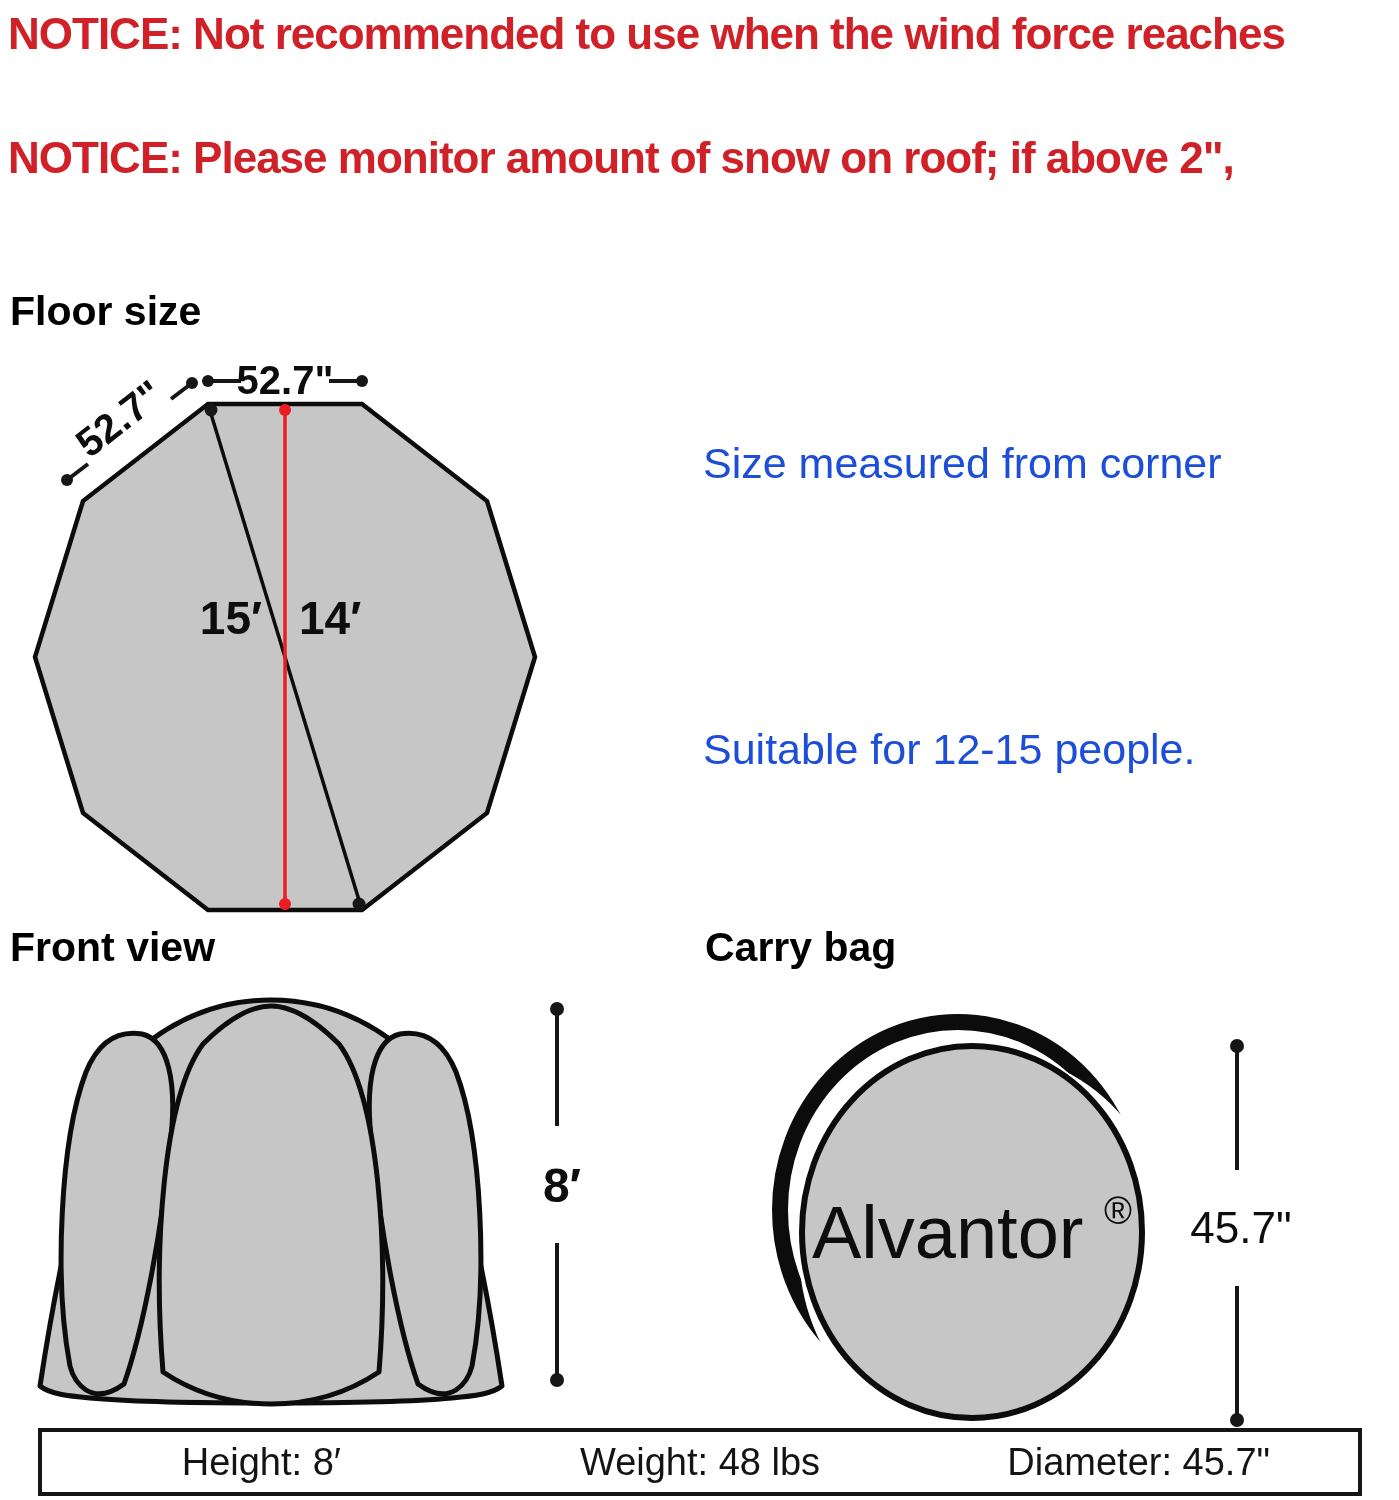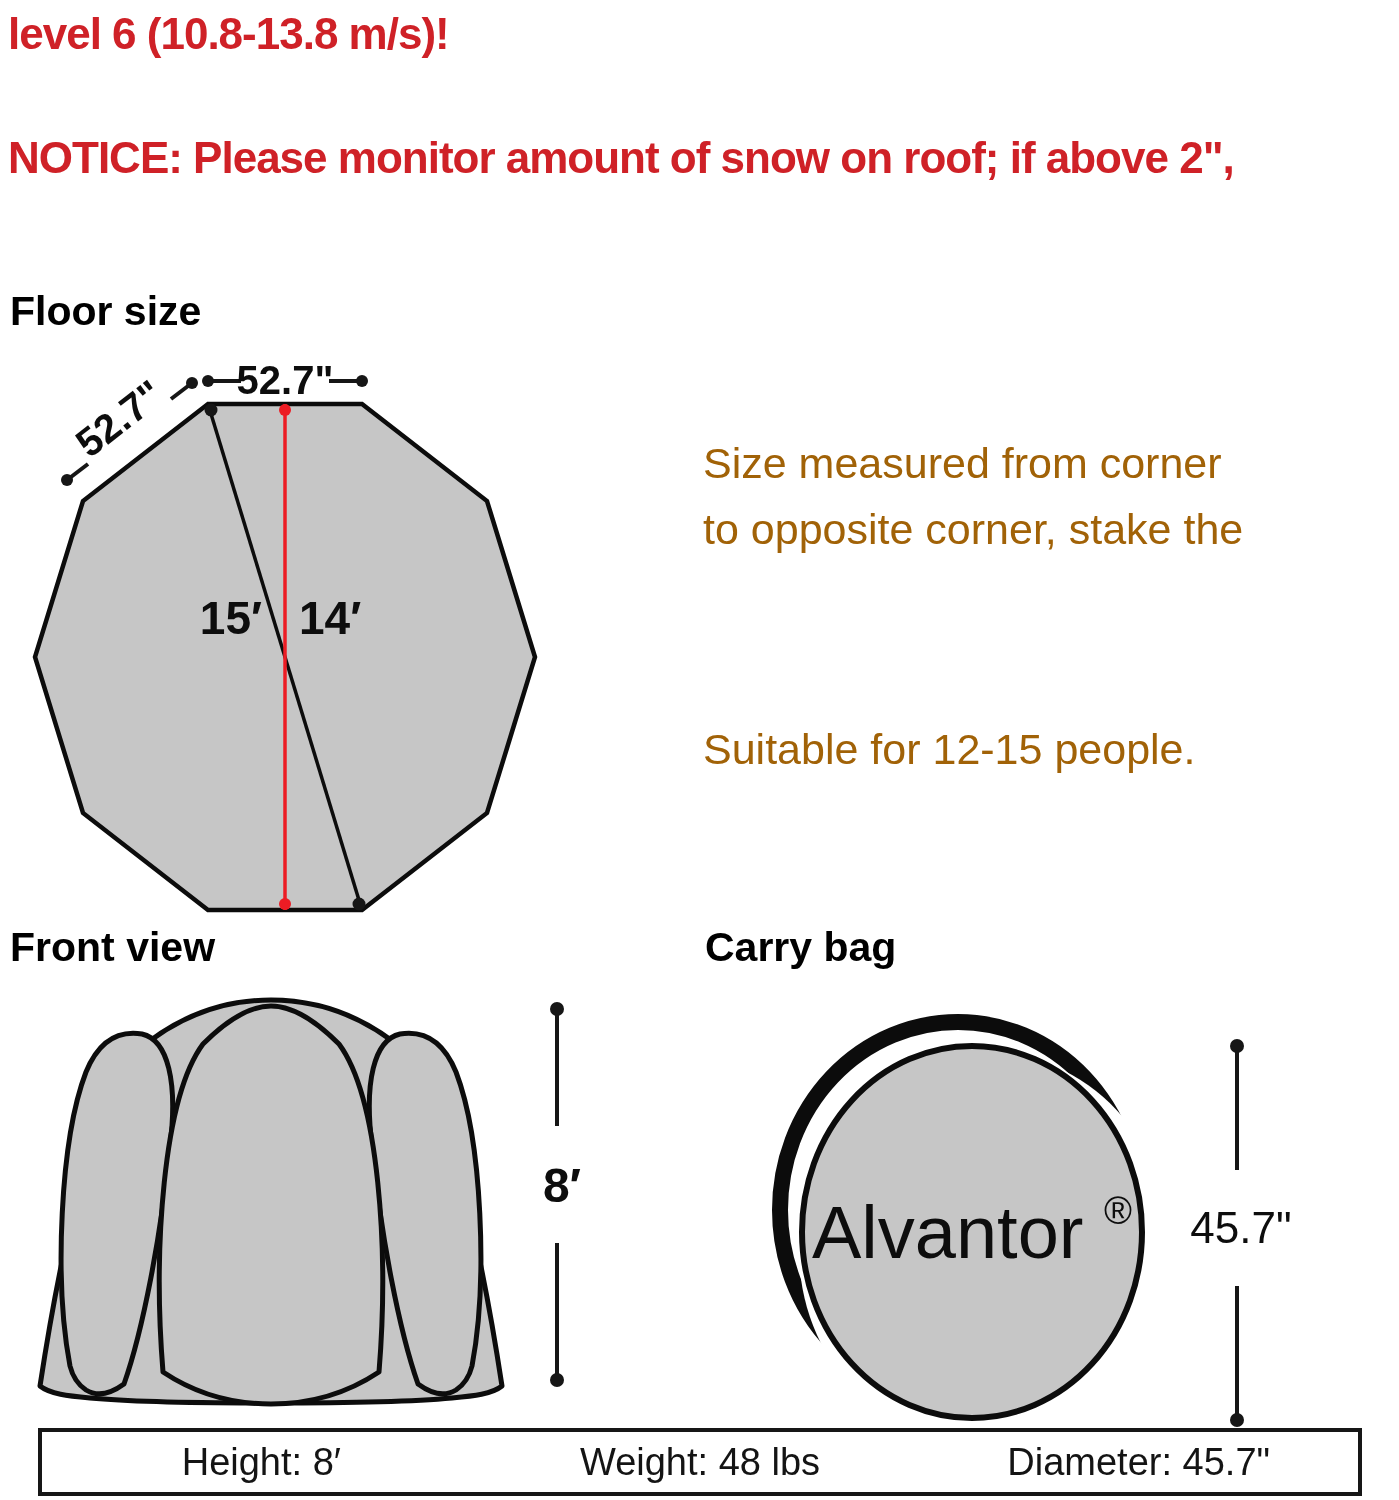--- a/index.html
+++ b/index.html
@@ -10,53 +10,52 @@
   }
   .abs { position:absolute; }
   
   .notice {
     left:8px; color:#cf2127; font-weight:bold; font-size:44px;
     letter-spacing:-1px; line-height:56px; white-space:nowrap;
   }
   
   .heading { font-size:41px; font-weight:bold; color:#000000; white-space:nowrap; }
   
-  .bodytext { font-size:43px; line-height:66px; color:#a16207; white-space:nowrap; }
+  .bodytext { font-size:43px; line-height:66px; color:#1d4ed8; white-space:nowrap; }
   
   svg.diagram { position:absolute; left:0; top:0; }
   .shape   { fill:#c6c6c6; stroke:#0c0c0c; }
   .dimline { stroke:#161616; stroke-width:4; fill:none; }
   .dimdot  { fill:#161616; }
   .reddim  { stroke:#ec1c24; fill:none; }
   .reddot  { fill:#ec1c24; }
   .svgtext { font-family:"Liberation Sans", sans-serif; fill:#0d0d0d; }
   
   .spec {
     left:38px; top:1428px; width:1324px; height:68px;
     border:4px solid #161616; display:flex; align-items:center; background:#fff;
   }
   .spec > div { flex:1; text-align:center; font-size:38px; color:#141414; white-space:nowrap; }
 </style>
 </head>
 <body>
 
 <div class="abs notice" style="top:6px;">
-  <div>level 6 (10.8-13.8 m/s)!</div>
+  <div>NOTICE: Not recommended to use when the wind force reaches</div>
 </div>
 <div class="abs notice" style="top:130px;">
   <div>NOTICE: Please monitor amount of snow on roof; if above 2",</div>
 </div>
 
 <div class="abs heading" style="left:10px; top:288px;">Floor size</div>
 <div class="abs heading" style="left:10px; top:924px;">Front view</div>
 <div class="abs heading" style="left:705px; top:924px;">Carry bag</div>
 
 <div class="abs bodytext" style="left:703px; top:430px;">
   <div>Size measured from corner</div>
-  <div>to opposite corner, stake the</div>
 </div>
 <div class="abs bodytext" style="left:703px; top:716px;">Suitable for 12-15 people.</div>
 
 <svg class="diagram" width="1399" height="1500" viewBox="0 0 1399 1500">
 
   <polygon class="shape" stroke-width="4.5" points="208,404 83,501 35,657 83,813 208,910 362,910 487,813 535,657 487,501 362,404"></polygon>
 
   <line class="dimline" x1="208" y1="381" x2="241" y2="381"></line>
   <line class="dimline" x1="329" y1="381" x2="362" y2="381"></line>
   <circle class="dimdot" cx="208" cy="381" r="6"></circle>

